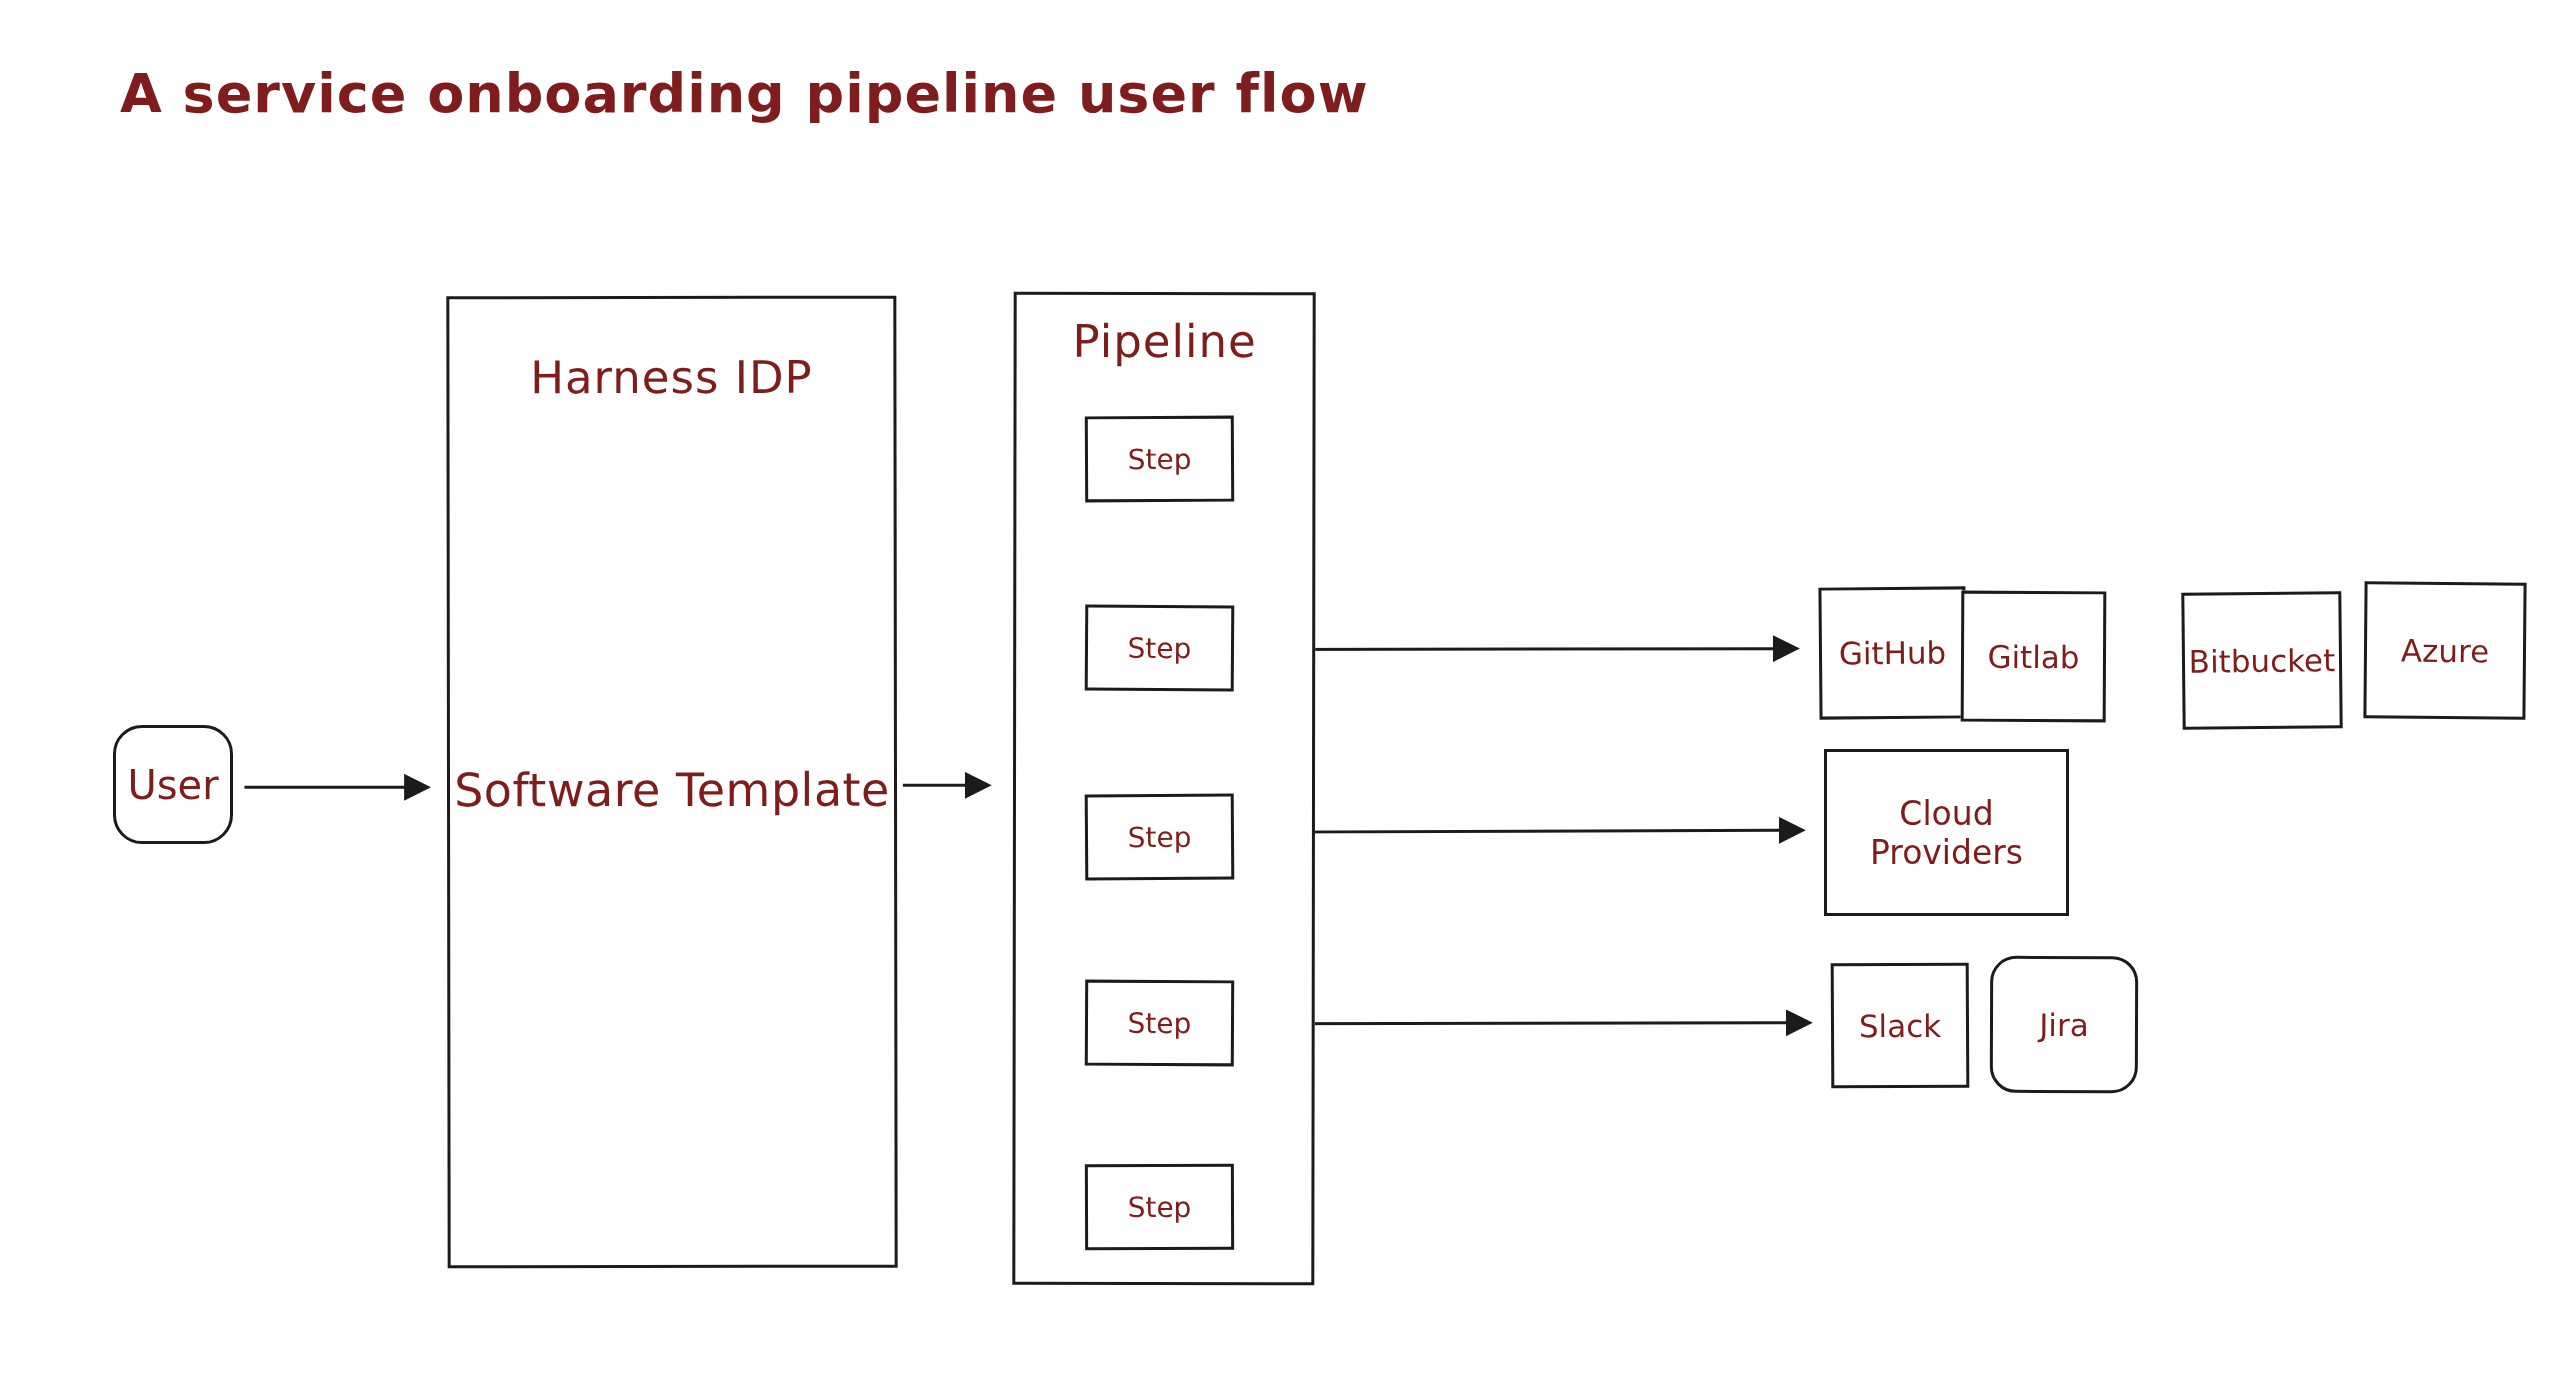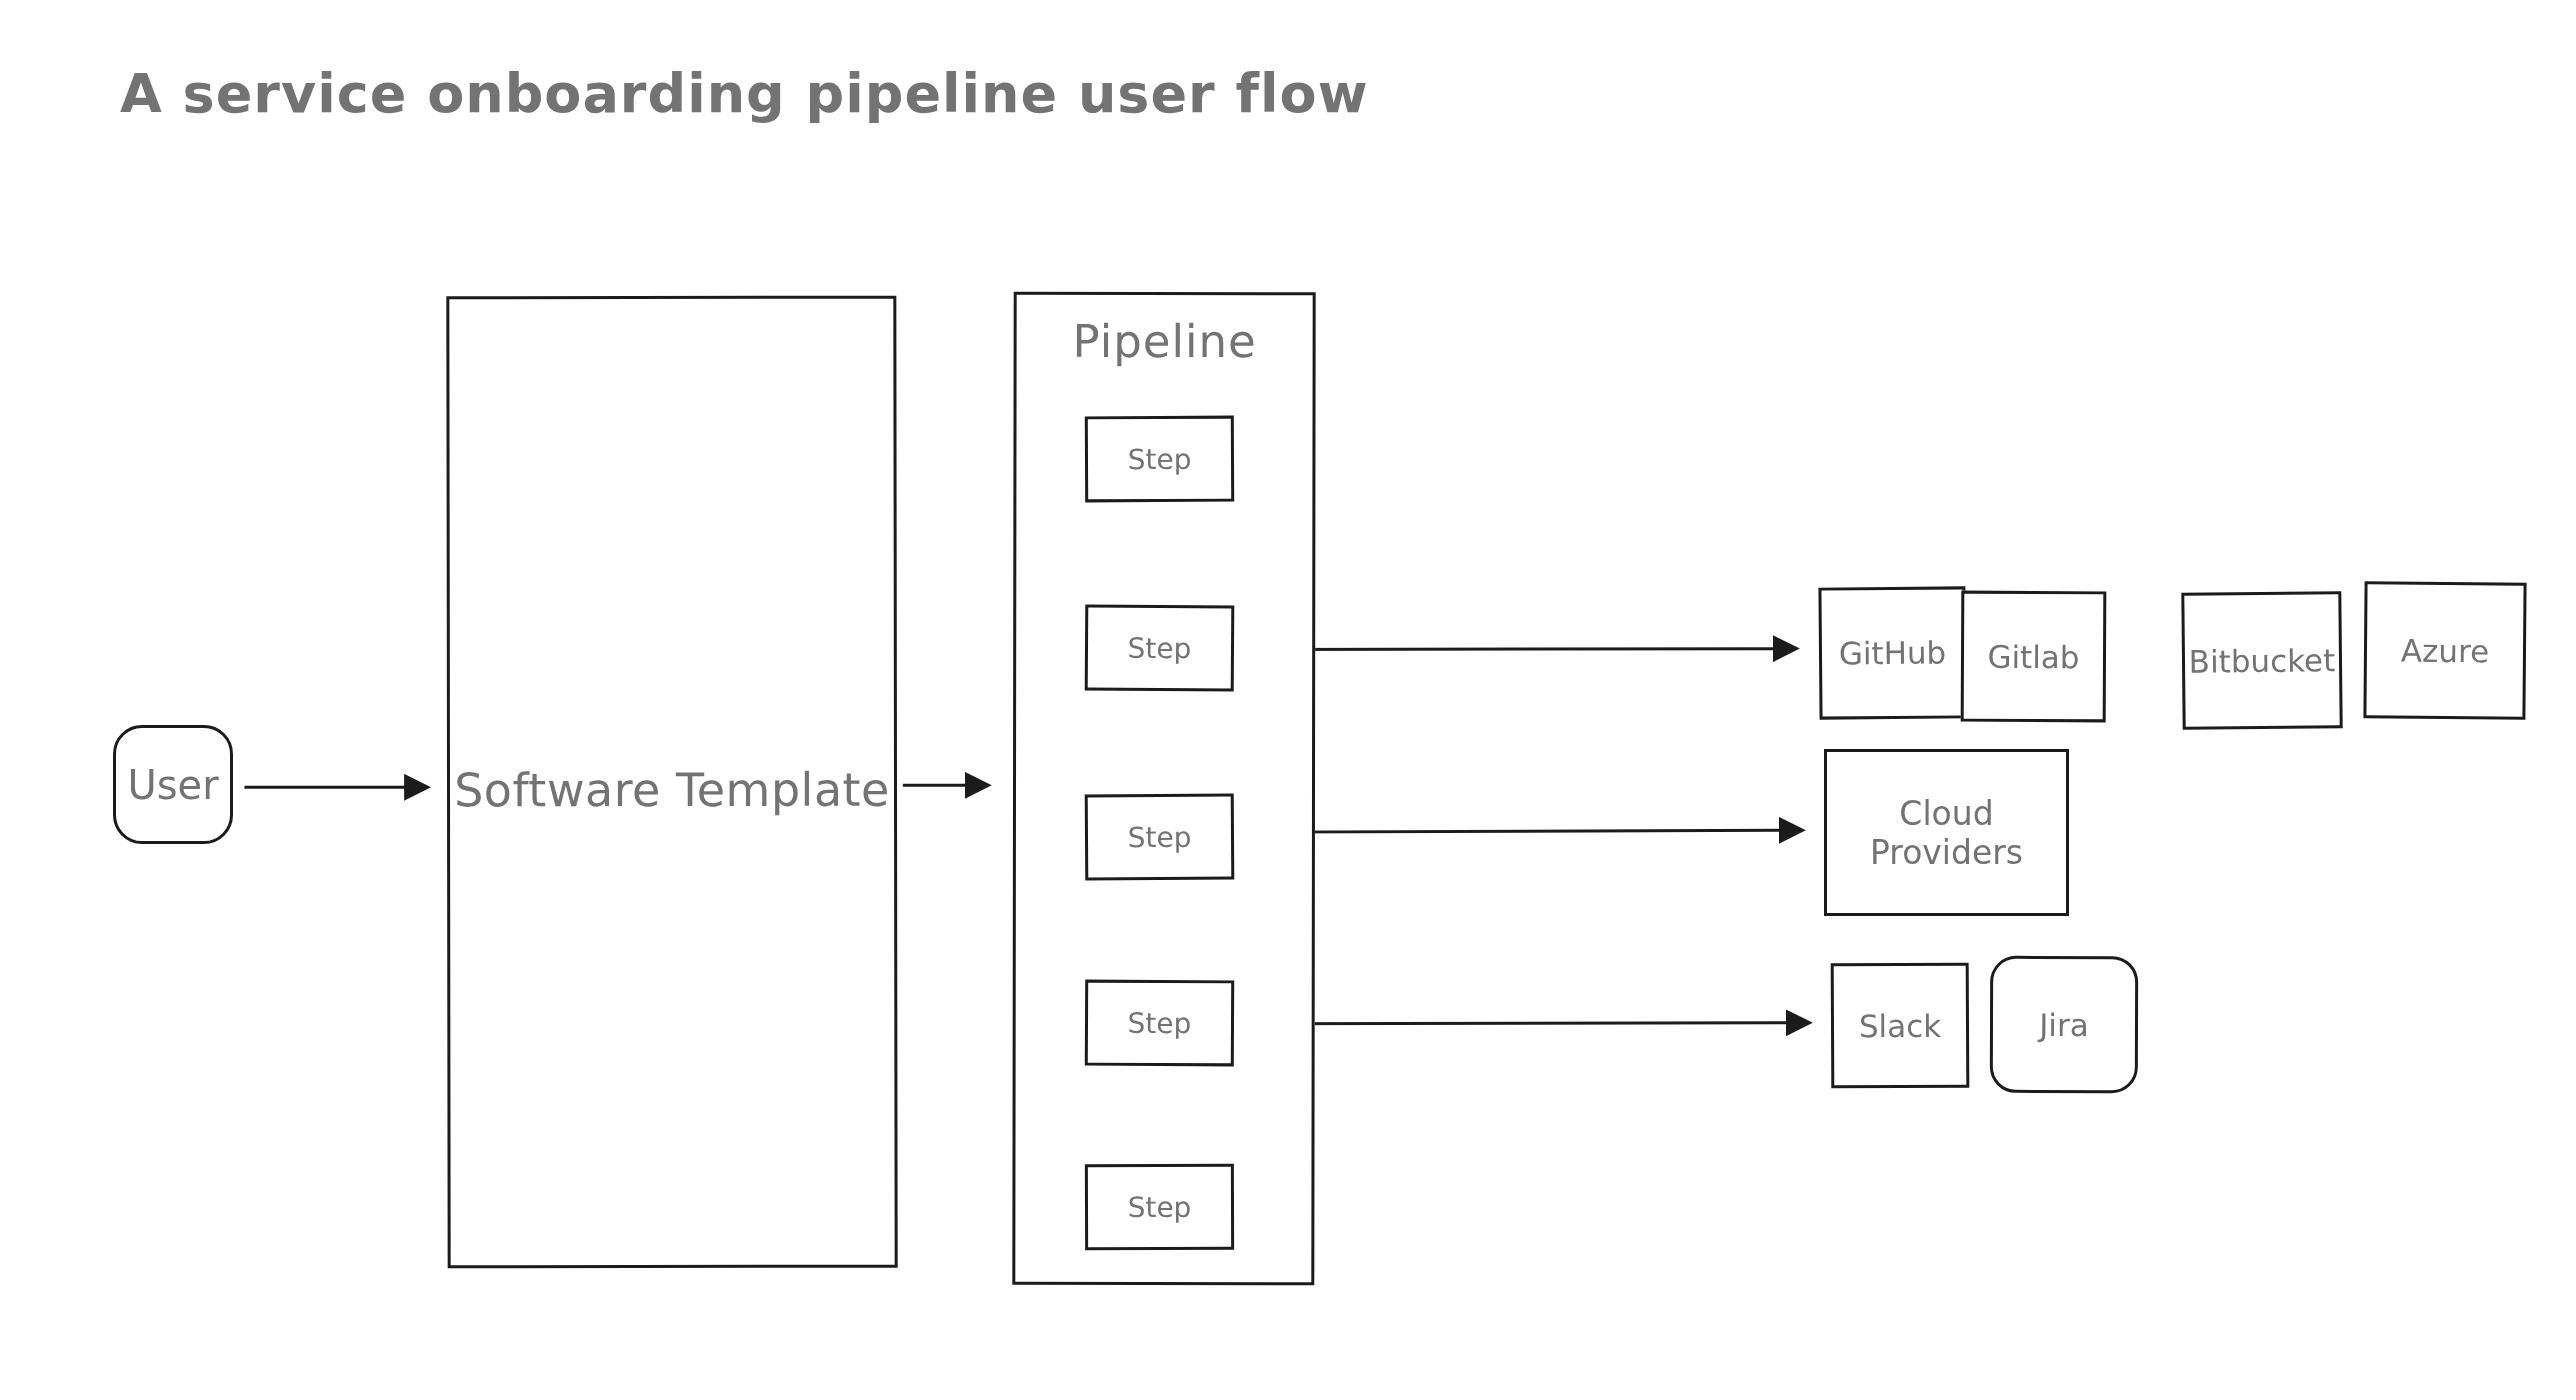--- a/index.html
+++ b/index.html
@@ -6,21 +6,21 @@
     margin: 0;
     padding: 0;
     background: #ffffff;
   }
   .canvas {
     position: relative;
     width: 2576px;
     height: 1401px;
     background: #ffffff;
     font-family: "DejaVu Sans", sans-serif;
-    color: #737373;
+    color: #7f1d1d;
     overflow: hidden;
   }
   .diagram-title {
     position: absolute;
     left: 120px;
     top: 62px;
     font-size: 54px;
     font-weight: 600;
     letter-spacing: 1px;
     white-space: nowrap;
@@ -113,20 +113,21 @@
     <path d="M1250 651 L1800 650" stroke="#1b1b1b" stroke-width="3" fill="none" marker-end="url(#arrowhead)"></path>
     <path d="M1255 834 L1806 832" stroke="#1b1b1b" stroke-width="3" fill="none" marker-end="url(#arrowhead)"></path>
     <path d="M1262 1026 L1813 1025" stroke="#1b1b1b" stroke-width="3" fill="none" marker-end="url(#arrowhead)"></path>
   </svg>
 
   <div class="node user-node">
     <span>User</span>
   </div>
 
   <div class="node harness-box">
+    <div class="harness-title">Harness IDP</div>
     <div class="harness-center">Software Template</div>
   </div>
 
   <div class="node pipeline-box">
     <div class="pipeline-title">Pipeline</div>
   </div>
 
   <div class="node step-node" style="top:416px; transform:rotate(-0.3deg);">
     <span>Step</span>
   </div>

